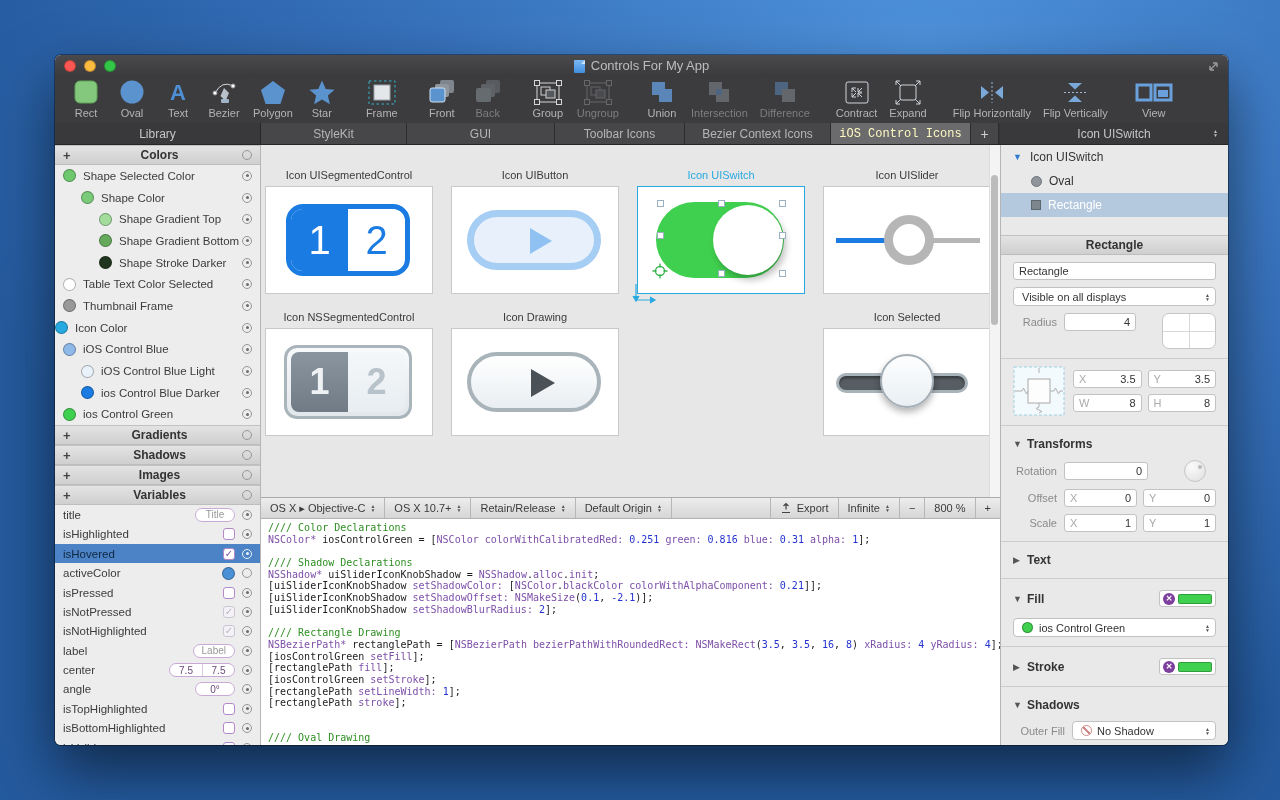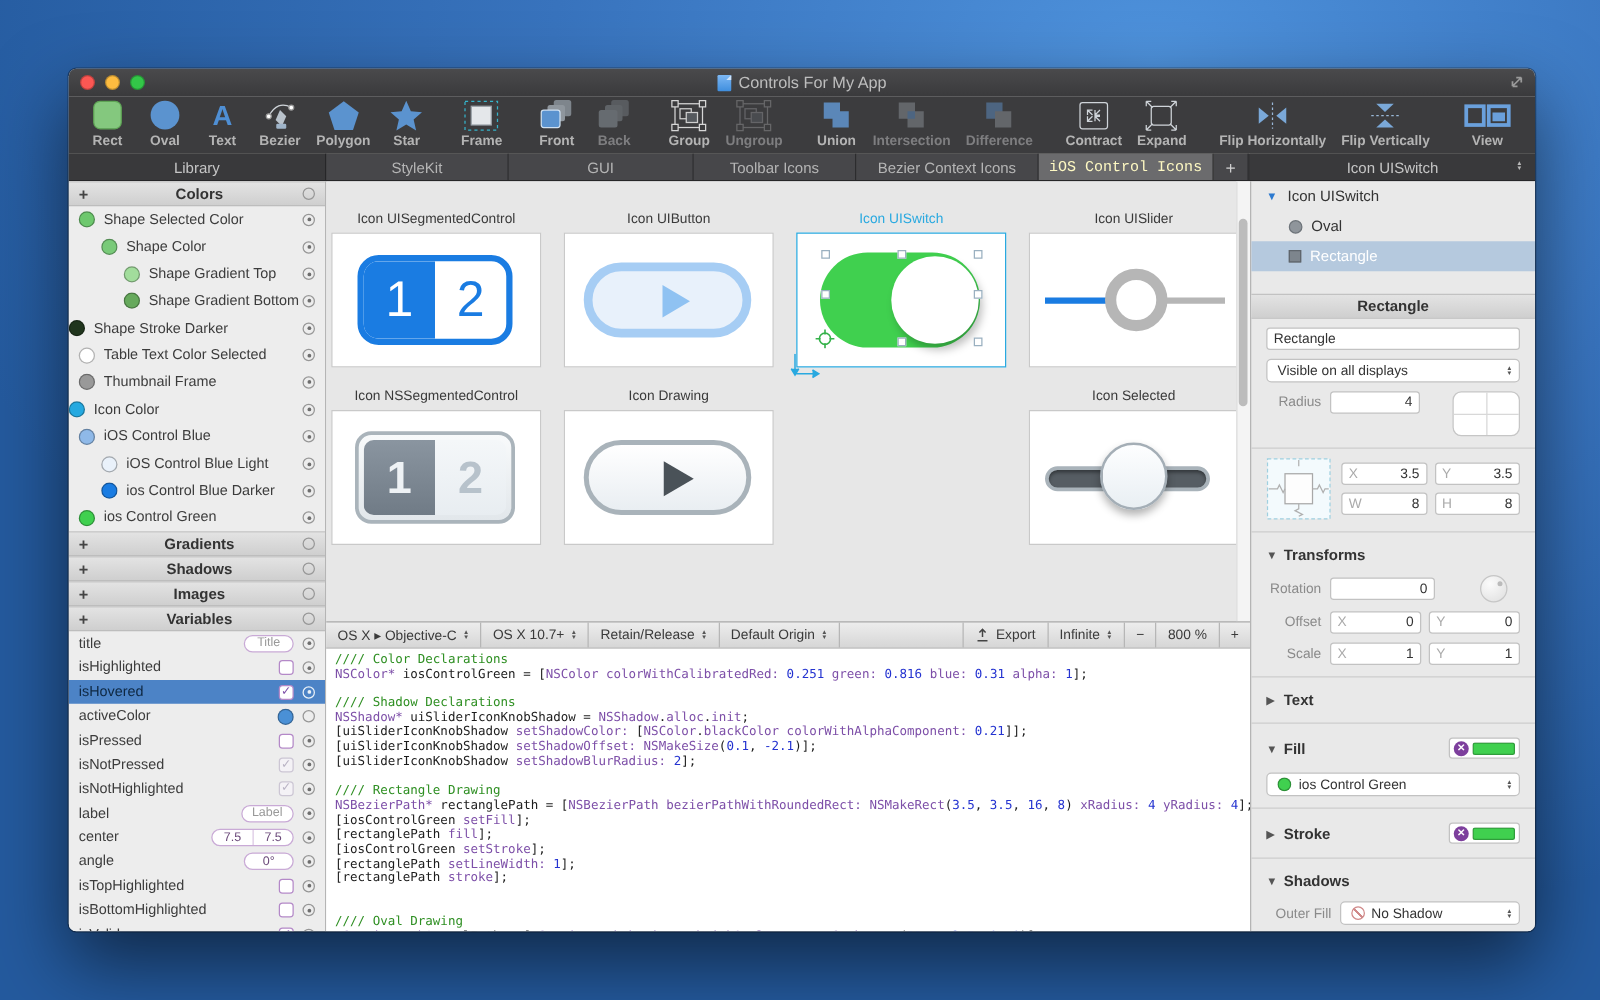--- a/index.html
+++ b/index.html
@@ -23,21 +23,21 @@
   .light.red{background:#fc5753}.light.yellow{background:#fdbc40}.light.green{background:#33c748}
   .title { text-align:center; line-height:22px; color:#bdbdbd; font-size:13px; display:flex; align-items:center; justify-content:center; gap:6px; height:22px;}
   .docicon { width:11px; height:13px; background:linear-gradient(#7db8f4,#3f8ede); border-radius:1px; position:relative; }
   .docicon::after{content:'';position:absolute;right:0;top:0;border-style:solid;border-width:0 4px 4px 0;border-color:transparent #cfe4fa transparent transparent;transform:rotate(90deg);}
   .fs-arrows{position:absolute; right:8px; top:4px;}
   
   .tools { height:46px; background:#3c3c3e; flex:none; display:flex; align-items:flex-start; padding:1px 14px 0; }
   .tb-group { display:flex; gap:12px; margin-right:26px; }
   .tool { display:flex; flex-direction:column; align-items:center; min-width:34px; cursor:default; }
   .tool .ticon { height:29px; display:flex; align-items:center; justify-content:center; }
-  .tool .tlabel { font-size:11px; color:#b4b4b4; white-space:nowrap;font-weight:bold; }
+  .tool .tlabel { font-size:11px; color:#b4b4b4; white-space:nowrap; }
   .tool.disabled .tlabel { color:#7e7e80; }
   .tool.disabled .ticon { opacity:.55; }
   .ticon-text { font-size:22px; font-weight:bold; color:#4f8fd4; line-height:26px;}
   
   .tabrow { height:22px; background:#353537; flex:none; display:flex; border-bottom:1px solid #262628; }
   .panelhead { background:#39393b; color:#c6c6c6; font-size:12px; display:flex; align-items:center; justify-content:center; }
   .panelhead.left { width:206px; border-right:1px solid #262628; }
   .panelhead.right { width:228px; margin-left:auto; position:relative; }
   .tab { font-size:12px; color:#b5b5b5; background:#47474a; border-right:1px solid #2c2c2e; display:flex; align-items:center; justify-content:center; }
   .tab.active { background:#6b6b6d; color:#fef9c3;font-family:Liberation Mono, monospace; }
@@ -414,21 +414,21 @@
           <div class="crow" style="padding-left: 44px;">
             <span class="swatchc" style="background: rgb(162, 221, 156);"></span>
             <span class="cname">Shape Gradient Top</span>
             <span class="ring dot"></span>
           </div>
           <div class="crow" style="padding-left: 44px;">
             <span class="swatchc" style="background: rgb(102, 169, 92);"></span>
             <span class="cname">Shape Gradient Bottom</span>
             <span class="ring dot"></span>
           </div>
-          <div class="crow" style="">
+          <div class="crow" style="padding-left: 44px;">
             <span class="swatchc" style="background: rgb(32, 53, 29);"></span>
             <span class="cname">Shape Stroke Darker</span>
             <span class="ring dot"></span>
           </div>
           <div class="crow" style="padding-left: 8px;">
             <span class="swatchc" style="background: rgb(255, 255, 255);"></span>
             <span class="cname">Table Text Color Selected</span>
             <span class="ring dot"></span>
           </div>
           <div class="crow" style="padding-left: 8px;">

